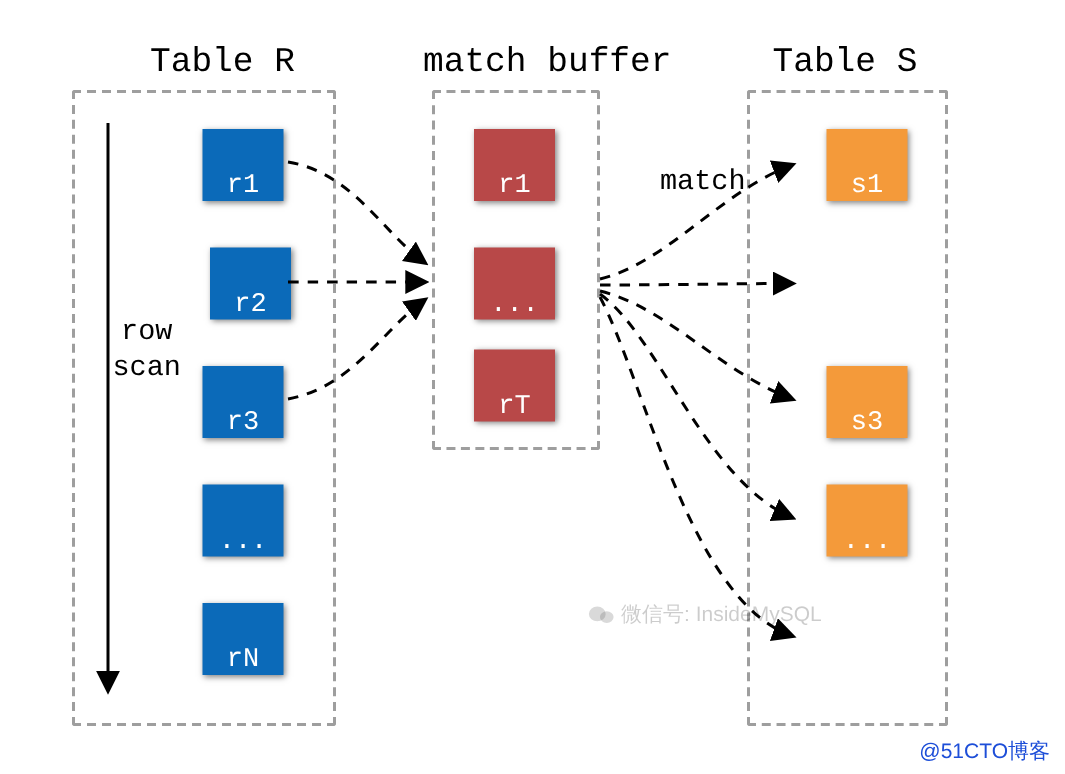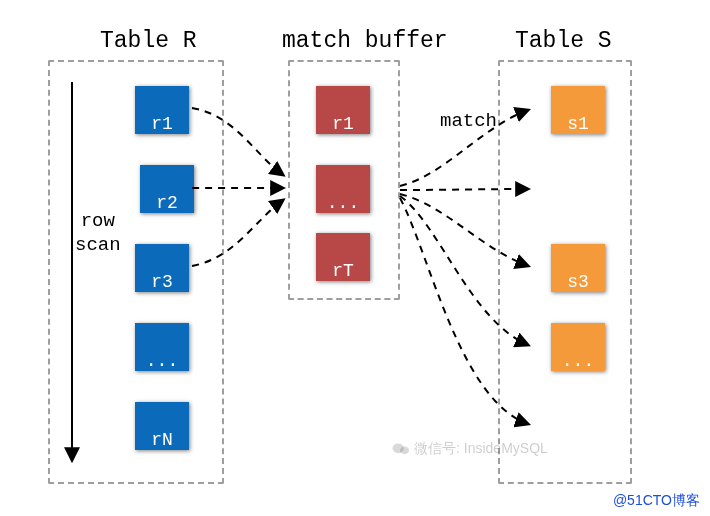--- a/index.html
+++ b/index.html
@@ -139,21 +139,21 @@
     <path d="M192,188 C225,188 255,188 283,188" fill="none" stroke="#000" stroke-width="2" stroke-dasharray="7 6" marker-end="url(#arrow)"></path>
     <path d="M192,266 C235,258 255,220 283,200" fill="none" stroke="#000" stroke-width="2" stroke-dasharray="7 6" marker-end="url(#arrow)"></path>
 
     <path d="M400,186 C445,175 480,128 528,110" fill="none" stroke="#000" stroke-width="2" stroke-dasharray="7 6" marker-end="url(#arrow)"></path>
     <path d="M400,190 C445,190 490,189 528,189" fill="none" stroke="#000" stroke-width="2" stroke-dasharray="7 6" marker-end="url(#arrow)"></path>
     <path d="M400,194 C445,205 480,248 528,266" fill="none" stroke="#000" stroke-width="2" stroke-dasharray="7 6" marker-end="url(#arrow)"></path>
     <path d="M400,196 C440,225 470,320 528,345" fill="none" stroke="#000" stroke-width="2" stroke-dasharray="7 6" marker-end="url(#arrow)"></path>
     <path d="M400,198 C430,255 460,400 528,424" fill="none" stroke="#000" stroke-width="2" stroke-dasharray="7 6" marker-end="url(#arrow)"></path>
   </svg>
 
-  <div class="wx-watermark" style="left:392px; top:440px;">
+  <div class="wx-watermark" style="left:392px; top:401px;">
     <svg class="wx-icon" viewBox="0 0 24 20">
       <ellipse cx="8" cy="9" rx="8" ry="7" fill="rgba(0,0,0,0.25)"></ellipse>
       <ellipse cx="17" cy="12" rx="6.5" ry="5.5" fill="rgba(0,0,0,0.25)"></ellipse>
     </svg>
     <span>微信号: InsideMySQL</span>
   </div>
 
   <div class="watermark">@51CTO博客</div>
 </div>
 

